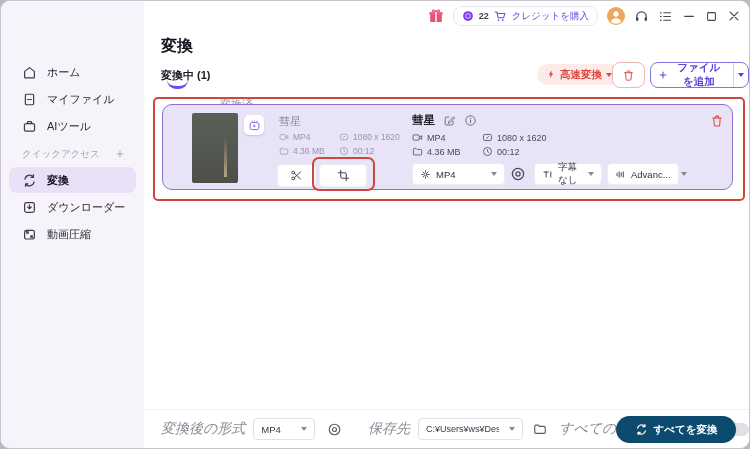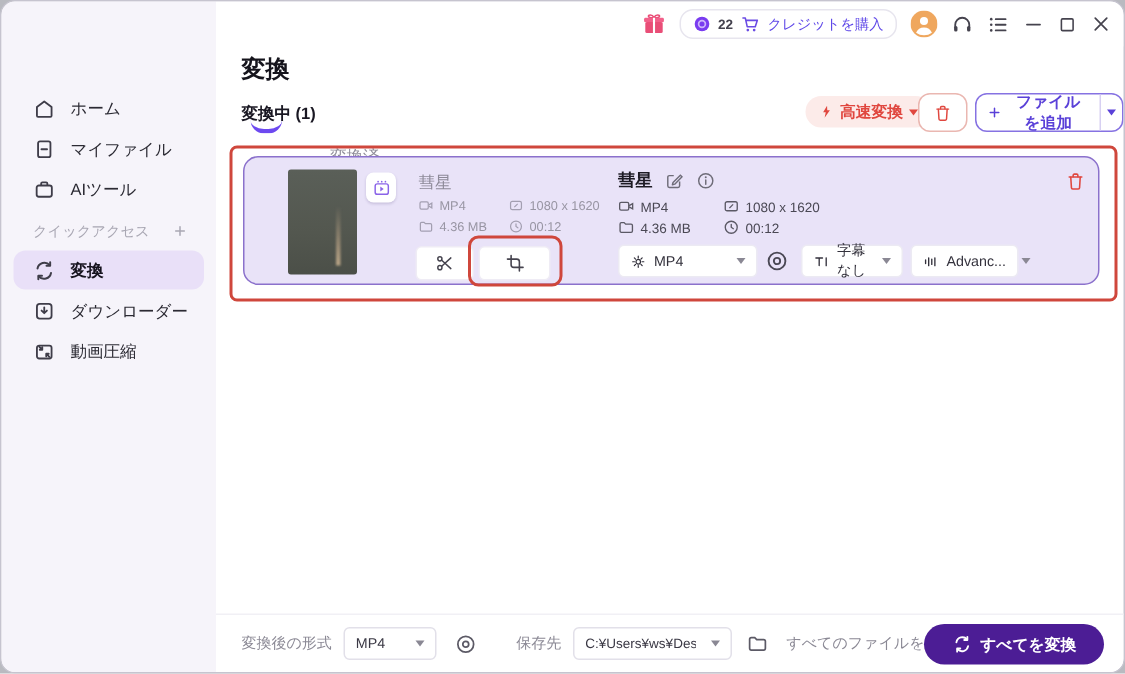--- a/index.html
+++ b/index.html
@@ -53,25 +53,25 @@
   .tool-btn{position:absolute;top:59px;height:21px;background:#fff;border:1px solid #efecf5;border-radius:4px;display:flex;align-items:center;justify-content:center;color:#45434e;}
   .info-title-row{position:absolute;left:249px;top:8px;display:flex;align-items:center;gap:8px;}
   .info-title{font-size:11.5px;font-weight:bold;color:#1d1b24;}
   .ic-gray{color:#6f6d79;}
   .dd{position:absolute;top:58px;height:22px;background:#fff;border:1px solid #eceaf3;border-radius:4px;display:flex;align-items:center;gap:5px;padding:0 7px;box-sizing:border-box;font-size:9.5px;color:#33313c;}
   .dd .spacer{flex:1;}
   .gear-circle{position:absolute;top:61px;color:#4a4854;}
   .card-trash{position:absolute;left:547px;top:9px;color:#e0473f;}
   
   .footer{position:absolute;left:143px;right:0;bottom:0;height:39px;background:#fff;border-top:1px solid #f1f0f5;display:flex;align-items:center;padding-left:17px;box-sizing:border-box;}
-  .f-label{font-size:10px;color:#8b8995;white-space:nowrap;}
+  .f-label{font-size:14px;color:#8b8995;white-space:nowrap;font-style:italic;}
   .f-dd{height:22px;background:#fff;border:1px solid #e2e0e9;border-radius:4px;display:flex;align-items:center;gap:5px;padding:0 7px;box-sizing:border-box;font-size:9.5px;color:#3a3844;white-space:nowrap;}
   .toggle{width:25px;height:13px;border-radius:7px;background:#e0dfe6;position:relative;flex:0 0 auto;}
   .toggle .knob{position:absolute;left:1.5px;top:1.5px;width:10px;height:10px;border-radius:50%;background:#fff;box-shadow:0 1px 2px rgba(0,0,0,.2);}
-  .convert-all{position:absolute;right:13px;top:6px;height:27px;width:120px;border-radius:16px;background:#4c1d95;color:#fff;display:flex;align-items:center;justify-content:center;gap:6px;font-size:10.5px;font-weight:bold;}
+  .convert-all{position:absolute;right:13px;top:6px;height:27px;width:120px;border-radius:16px;background:#0c4a6e;color:#fff;display:flex;align-items:center;justify-content:center;gap:6px;font-size:10.5px;font-weight:bold;}
 </style>
 </head>
 <body>
 
 <div class="window">
 
   <aside class="sidebar">
 
     <nav class="nav">
       <div class="nav-item">

